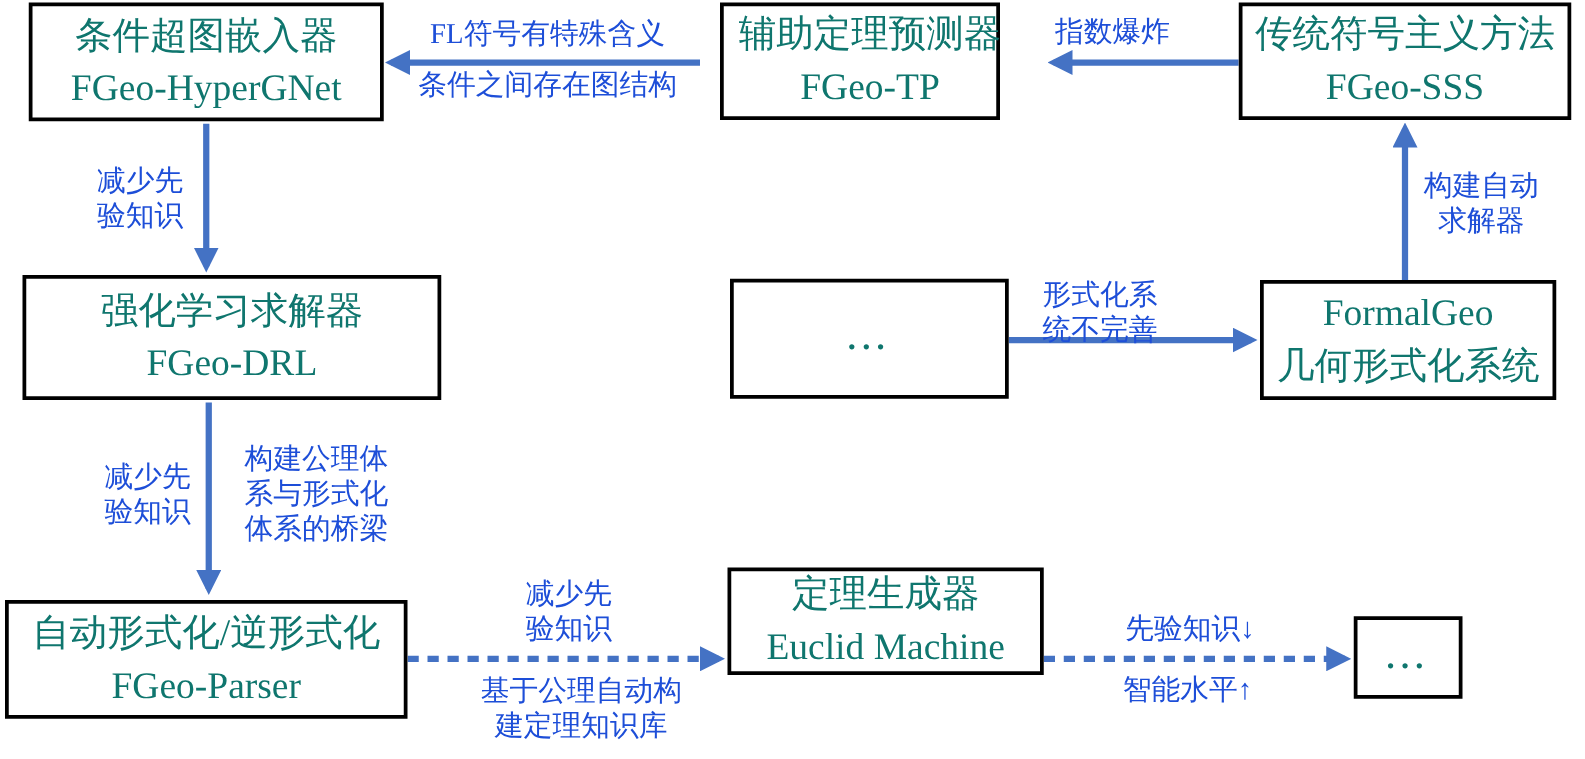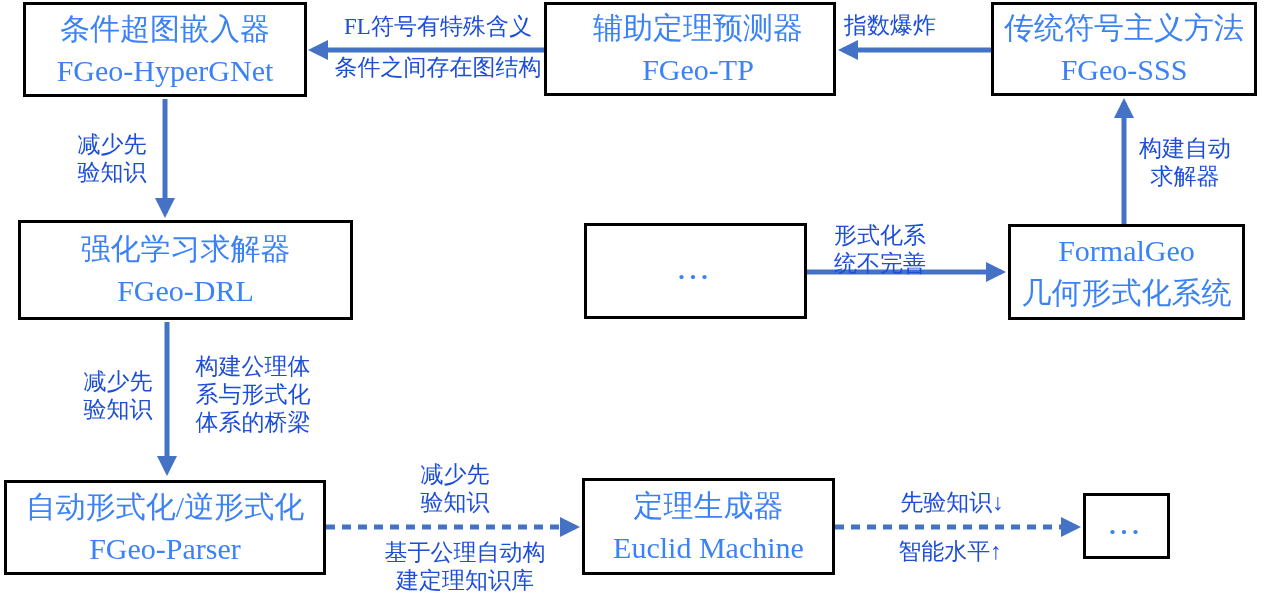--- a/index.html
+++ b/index.html
@@ -13,21 +13,21 @@
   .box{
     position:absolute;
     box-sizing:border-box;
     border:3px solid #000;
     background:#fff;
     display:flex;
     flex-direction:column;
     align-items:center;
     justify-content:center;
     text-align:center;
-    color:#3b82f6;
+    color:#0f766e;
   }
   .box .bline{
     font-size:30px;
     line-height:42px;
     white-space:nowrap;
   }
   .box.small-ellipsis .bline{
     font-size:26px;
     line-height:26px;
     letter-spacing:5px;
@@ -64,21 +64,21 @@
     <line class="arrow" x1="1124" y1="224" x2="1124" y2="103" marker-end="url(#ah)" style="stroke: rgb(68, 114, 196);"></line>
     <line class="arrow dashed" x1="326" y1="527" x2="575" y2="527" marker-end="url(#ah)" style="stroke: rgb(68, 114, 196);"></line>
     <line class="arrow dashed" x1="835" y1="527" x2="1076" y2="527" marker-end="url(#ah)" style="stroke: rgb(68, 114, 196);"></line>
   </svg>
 
   <div class="box" style="left: 23px; top: 2px; width: 284px; height: 95px; border-color: rgb(0, 0, 0); background: rgb(255, 255, 255);">
     <div class="bline">条件超图嵌入器</div>
     <div class="bline">FGeo-HyperGNet</div>
   </div>
 
-  <div class="box" style="left: 544px; top: 2px; width: 292px; height: 94px; border-color: rgb(0, 0, 0); background: rgb(255, 255, 255); padding-left: 16px;">
+  <div class="box" style="left: 576px; top: 2px; width: 224px; height: 94px; border-color: rgb(0, 0, 0); background: rgb(255, 255, 255); padding-left: 16px;">
     <div class="bline">辅助定理预测器</div>
     <div class="bline">FGeo-TP</div>
   </div>
 
   <div class="box" style="left: 991px; top: 2px; width: 266px; height: 94px; border-color: rgb(0, 0, 0); background: rgb(255, 255, 255);">
     <div class="bline">传统符号主义方法</div>
     <div class="bline">FGeo-SSS</div>
   </div>
 
   <div class="box" style="left: 18px; top: 220px; width: 335px; height: 100px; border-color: rgb(0, 0, 0); background: rgb(255, 255, 255);">
@@ -93,21 +93,21 @@
   <div class="box" style="left: 1008px; top: 224px; width: 237px; height: 96px; border-color: rgb(0, 0, 0); background: rgb(255, 255, 255);">
     <div class="bline">FormalGeo</div>
     <div class="bline">几何形式化系统</div>
   </div>
 
   <div class="box" style="left: 4px; top: 480px; width: 322px; height: 95px; border-color: rgb(0, 0, 0); background: rgb(255, 255, 255);">
     <div class="bline">自动形式化/逆形式化</div>
     <div class="bline">FGeo-Parser</div>
   </div>
 
-  <div class="box" style="left: 582px; top: 478px; width: 253px; height: 97px; border-color: rgb(0, 0, 0); background: rgb(255, 255, 255);">
+  <div class="box" style="left: 582px; top: 454px; width: 253px; height: 86px; border-color: rgb(0, 0, 0); background: rgb(255, 255, 255);">
     <div class="bline">定理生成器</div>
     <div class="bline">Euclid Machine</div>
   </div>
 
   <div class="box small-ellipsis" style="left: 1083px; top: 493px; width: 87px; height: 66px; border-color: rgb(0, 0, 0); background: rgb(255, 255, 255);">
     <div class="bline">...</div>
   </div>
 
   <div class="lbl" style="left:318px;top:13px;width:240px;">FL符号有特殊含义</div>
   <div class="lbl" style="left:308px;top:54px;width:260px;">条件之间存在图结构</div>

